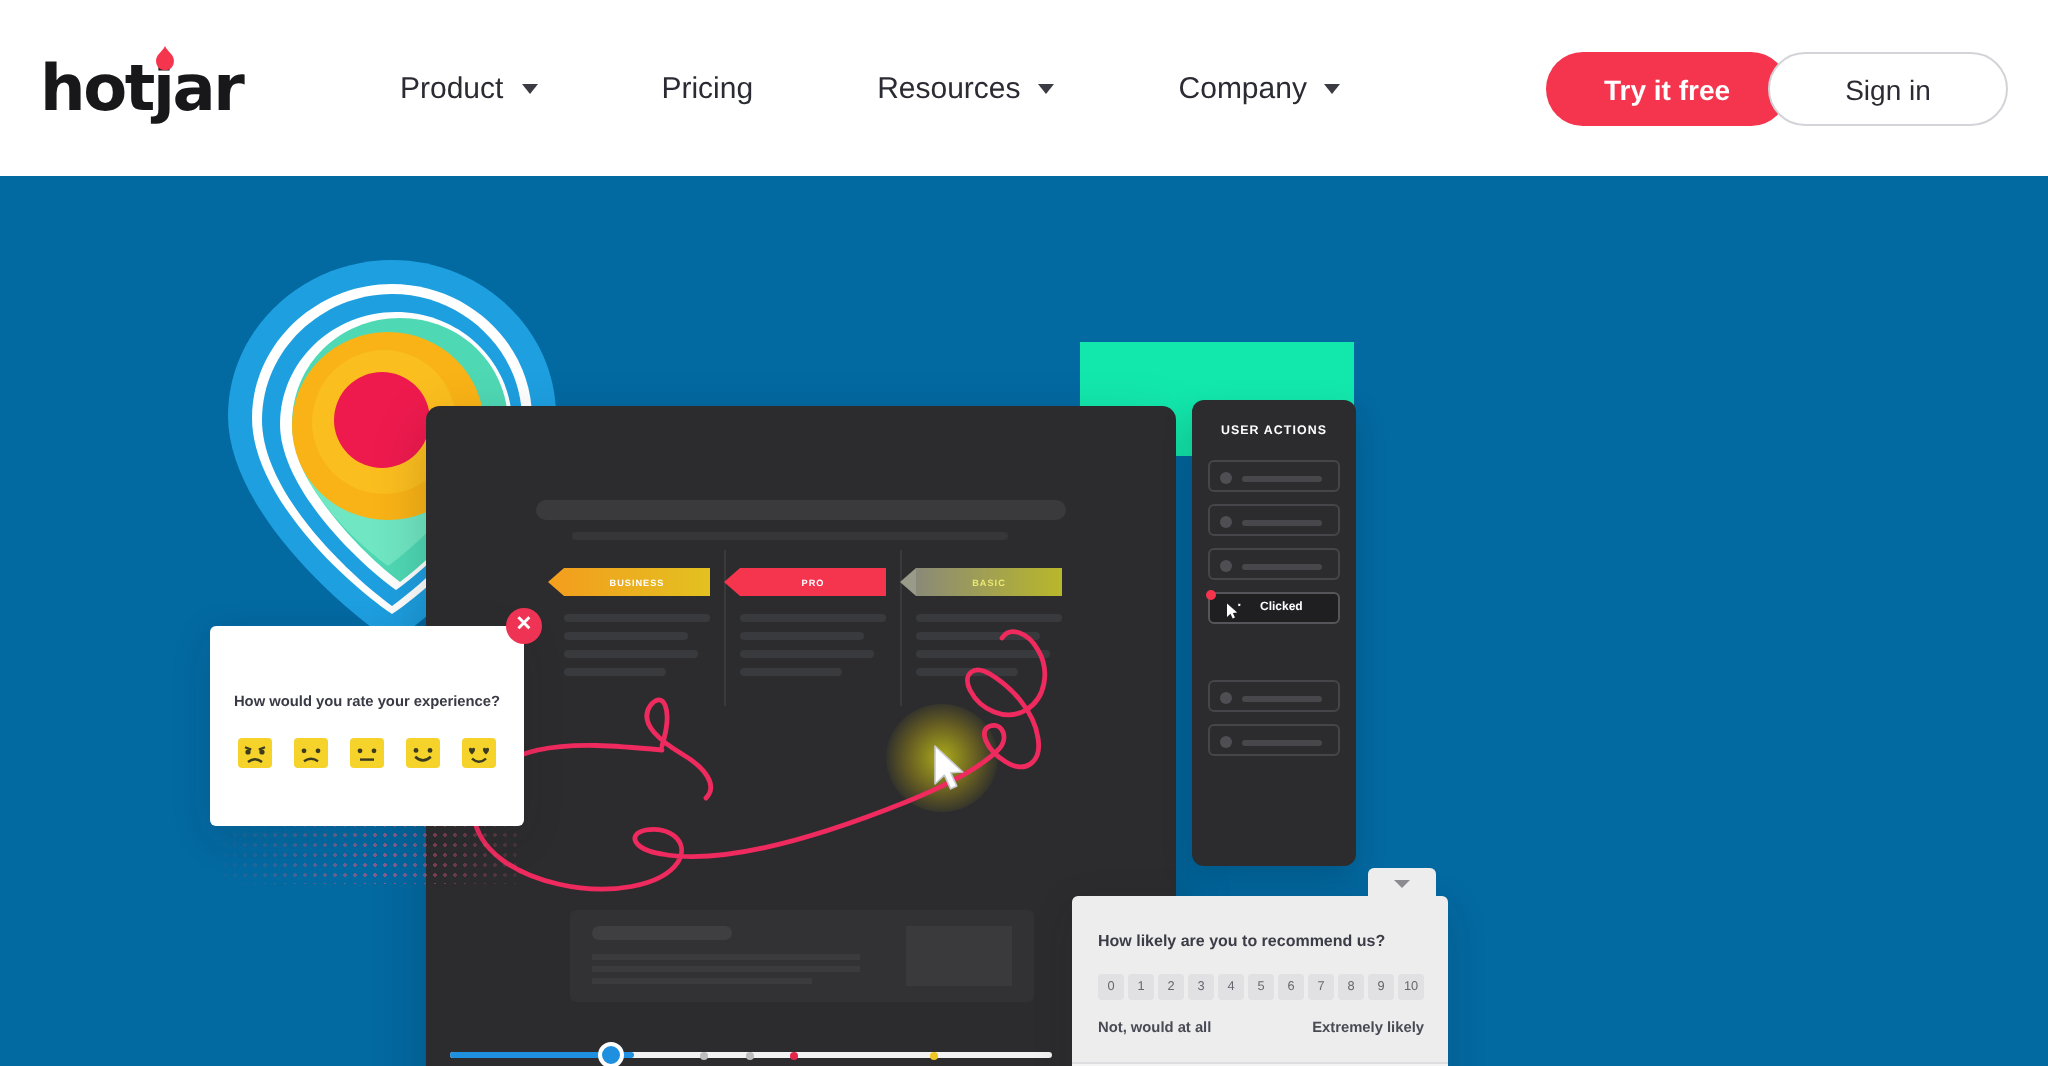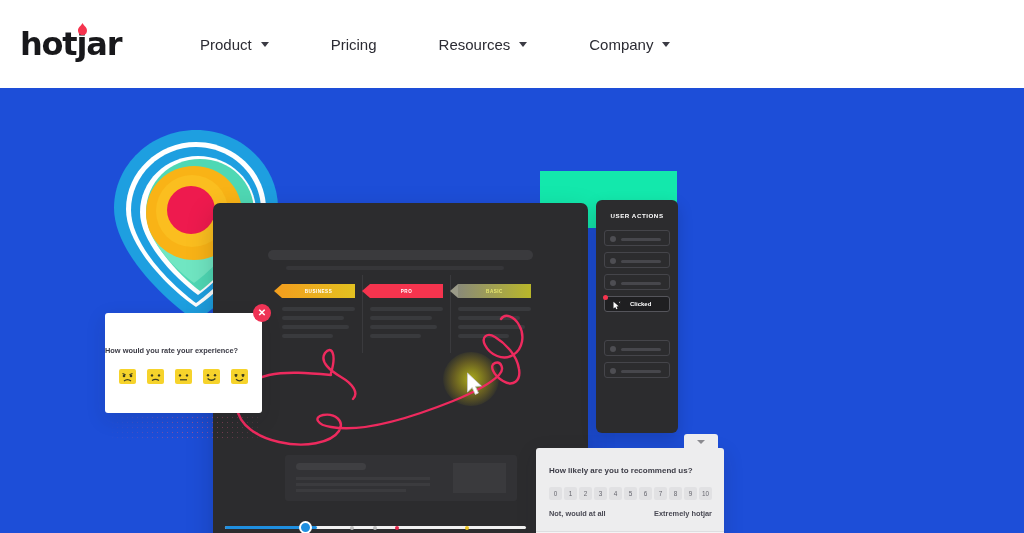--- a/index.html
+++ b/index.html
@@ -3,21 +3,21 @@
 <meta charset="utf-8">
 <style>
   * { box-sizing: border-box; margin: 0; padding: 0; }
   html, body {
     width: 1024px; height: 533px;
     overflow: hidden;
     background: #ffffff;
     font-family: "Liberation Sans", sans-serif;
     -webkit-font-smoothing: antialiased;
   }
-  .page { position: relative; width: 1024px; height: 533px; background: #1d4ed8; }
+  .page { position: relative; width: 1024px; height: 533px; background: #0369a1; }
 
   
   .navbar {
     position: absolute; top: 0; left: 0; width: 1024px; height: 88px;
     display: flex; align-items: center; background: #fff;
   }
   .logo-wrap { position: absolute; left: 20px; top: 22px; width: 120px; height: 44px; }
   .logo-text {
     font-family: "DejaVu Sans", sans-serif;
     font-size: 32px; font-weight: 700; letter-spacing: -1.2px;
@@ -180,21 +180,21 @@
     position: absolute; left: -2px; top: -2px; width: 5px; height: 5px;
     border-radius: 50%; background: #f5344e;
   }
 
   
   .survey-card {
     position: absolute; left: 105px; top: 225px; width: 157px; height: 100px;
     background: #fff; border-radius: 3px; box-shadow: 0 6px 20px rgba(30,30,40,0.13);
   }
   .survey-q {
-    position: absolute; left: 0; top: 33px; width: 157px; 
+    position: absolute; left: 0; top: 33px; width: 157px; text-align: center;
     font-size: 7.4px; color: #3a3a44; font-weight: 600;
   }
   .emojis { position: absolute; left: 0; top: 56px; width: 157px; display: flex; justify-content: center; gap: 11px; }
   .emoji { width: 17px; height: 15px; background: #f6d32b; border-radius: 2px; position: relative; cursor: pointer; }
   .close-x {
     position: absolute; right: -9px; top: -9px; width: 18px; height: 18px;
     border-radius: 50%; background: #ef3355; cursor: pointer;
     display: flex; align-items: center; justify-content: center;
     color: #fff; font-size: 10px; font-weight: 700; line-height: 1;
   }
@@ -263,20 +263,22 @@
       <div class="nav-item">
         <span>Resources</span>
         <span class="caret"></span>
       </div>
       <div class="nav-item">
         <span>Company</span>
         <span class="caret"></span>
       </div>
     </div>
 
+    <button class="btn-try">Try it free</button>
+    <button class="btn-signin">Sign in</button>
   </div>
 
   <div class="stage">
 
     <svg class="heat-pin" viewBox="0 0 180 195">
       <path d="M90 2C45 2 8 37 8 80c0 46 56 96 82 113 26-17 82-67 82-113C172 37 135 2 90 2z" fill="#1e9fe0"></path>
       <path d="M90 14C52 14 20 44 20 81c0 40 49 84 70 98 21-14 70-58 70-98C160 44 128 14 90 14z" fill="#ffffff"></path>
       <path d="M90 19C55 19 25 47 25 82c0 38 47 80 65 93 18-13 65-55 65-93C155 47 125 19 90 19z" fill="#1e9fe0"></path>
       <path d="M92 28C60 28 34 53 34 84c0 33 41 71 58 83 17-12 58-50 58-83C150 53 124 28 92 28z" fill="#ffffff"></path>
       <path d="M94 31C64 31 40 54 40 84c0 31 38 67 54 79 16-12 54-48 54-79C148 54 124 31 94 31z" fill="#4fd8b4"></path>
@@ -463,21 +465,21 @@
         <div class="nps-num">3</div>
         <div class="nps-num">4</div>
         <div class="nps-num">5</div>
         <div class="nps-num">6</div>
         <div class="nps-num">7</div>
         <div class="nps-num">8</div>
         <div class="nps-num">9</div>
         <div class="nps-num">10</div>
       </div>
       <div class="nps-lab-left">Not, would at all</div>
-      <div class="nps-lab-right">Extremely hotjar</div>
+      <div class="nps-lab-right">Extremely likely</div>
       <div class="nps-divider"></div>
       <div class="nps-footer">
         
       </div>
     </div>
 
   </div>
 </div>
 
 </body></html>

